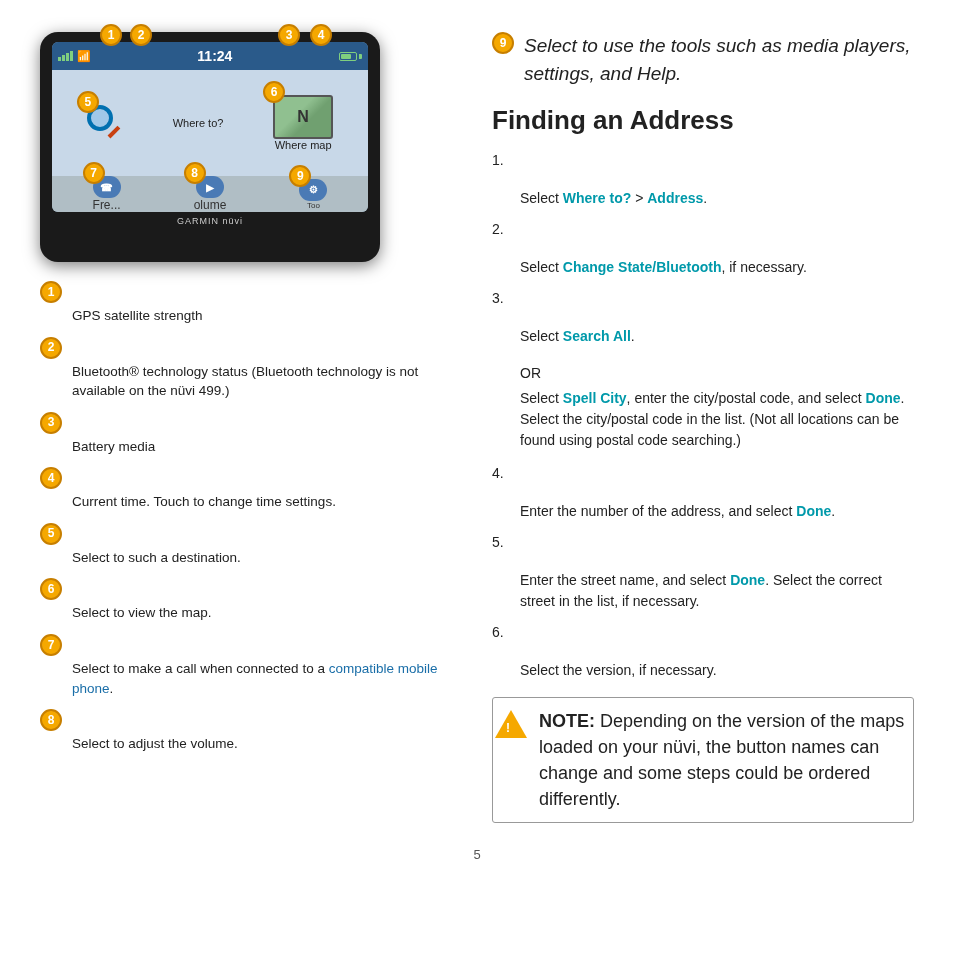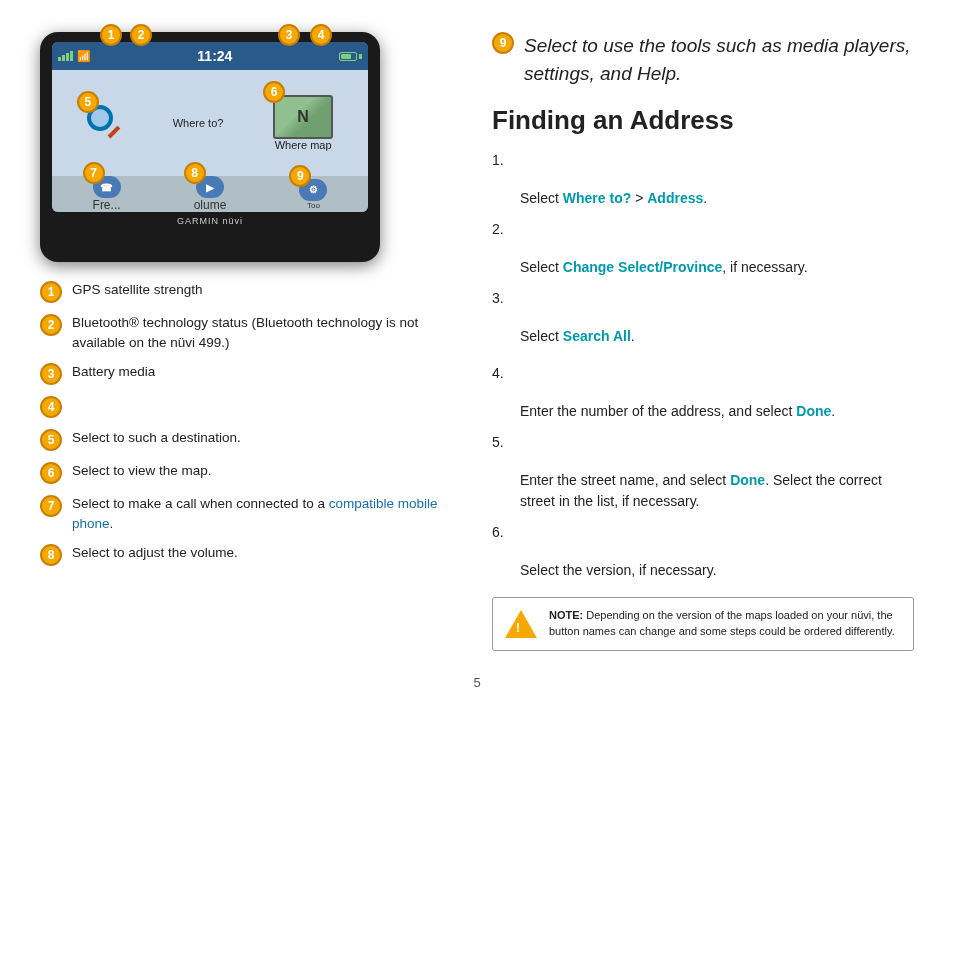--- a/index.html
+++ b/index.html
@@ -127,20 +127,21 @@
       font-weight: 900;
       font-size: 12px;
       color: #fff;
       flex-shrink: 0;
       margin-right: 10px;
       margin-top: 1px;
     }
     .icon-list li .item-text {
       font-size: 13.5px;
       line-height: 1.45;
+      margin-top: 26px;
     }
     a.link-blue {
       color: #1a6ea8;
       text-decoration: none;
     }
     
     .finding-title {
       font-size: 26px;
       font-weight: 900;
       margin-bottom: 14px;
@@ -168,25 +169,25 @@
     .cyan { color: #0099aa; font-weight: 700; }
     .or-block {
       margin-left: 28px;
       margin-bottom: 8px;
       font-size: 14px;
       line-height: 1.5;
     }
     .note-box {
       border: 1px solid #999;
       border-radius: 3px;
-      padding: 10px 12px;
+      padding: 10px 2px;
       display: flex;
       align-items: flex-start;
       gap: 12px;
-      font-size: 11px;
+      font-size: 18px;
       line-height: 1.45;
     }
     .note-triangle {
       width: 0;
       height: 0;
       border-left: 16px solid transparent;
       border-right: 16px solid transparent;
       border-bottom: 28px solid #f5a800;
       flex-shrink: 0;
       position: relative;
@@ -408,20 +409,21 @@
       <li>
         <span class="circle-num">2</span>
         <span class="item-text">Bluetooth® technology status (Bluetooth technology is not available on the nüvi 499.)</span>
       </li>
       <li>
         <span class="circle-num">3</span>
         <span class="item-text">Battery media</span>
       </li>
       <li>
         <span class="circle-num">4</span>
+        <span class="item-text">Current time. Touch to change time settings.</span>
       </li>
       <li>
         <span class="circle-num">5</span>
         <span class="item-text">Select to such a destination.</span>
       </li>
       <li>
         <span class="circle-num">6</span>
         <span class="item-text">Select to view the map.</span>
       </li>
       <li>
@@ -444,28 +446,32 @@
 
     <h2 class="finding-title">Finding an Address</h2>
 
     <ul class="steps-list">
       <li>
         <span class="step-num">1.</span>
         <span class="step-text">Select <span class="cyan">Where to?</span> &gt; <span class="cyan">Address</span>.</span>
       </li>
       <li>
         <span class="step-num">2.</span>
-        <span class="step-text">Select <span class="cyan">Change Select/Province</span>, if necessary.</span>
+        <span class="step-text">Select <span class="cyan">Change State/Bluetooth</span>, if necessary.</span>
       </li>
       <li>
         <span class="step-num">3.</span>
         <span class="step-text">Select <span class="cyan">Search All</span>.</span>
       </li>
     </ul>
 
+    <div class="or-block">
+      <div>OR</div>
+      <div style="margin-top:4px;">Select <span class="cyan">Spell City</span>, enter the city/postal code, and select <span class="cyan">Done</span>. Select the city/postal code in the list. (Not all locations can be found using postal code searching.)</div>
+    </div>
 
     <ul class="steps-list" style="margin-top:12px;">
       <li>
         <span class="step-num">4.</span>
         <span class="step-text">Enter the number of the address, and select <span class="cyan">Done</span>.</span>
       </li>
       <li>
         <span class="step-num">5.</span>
         <span class="step-text">Enter the street name, and select <span class="cyan">Done</span>. Select the correct street in the list, if necessary.</span>
       </li>

